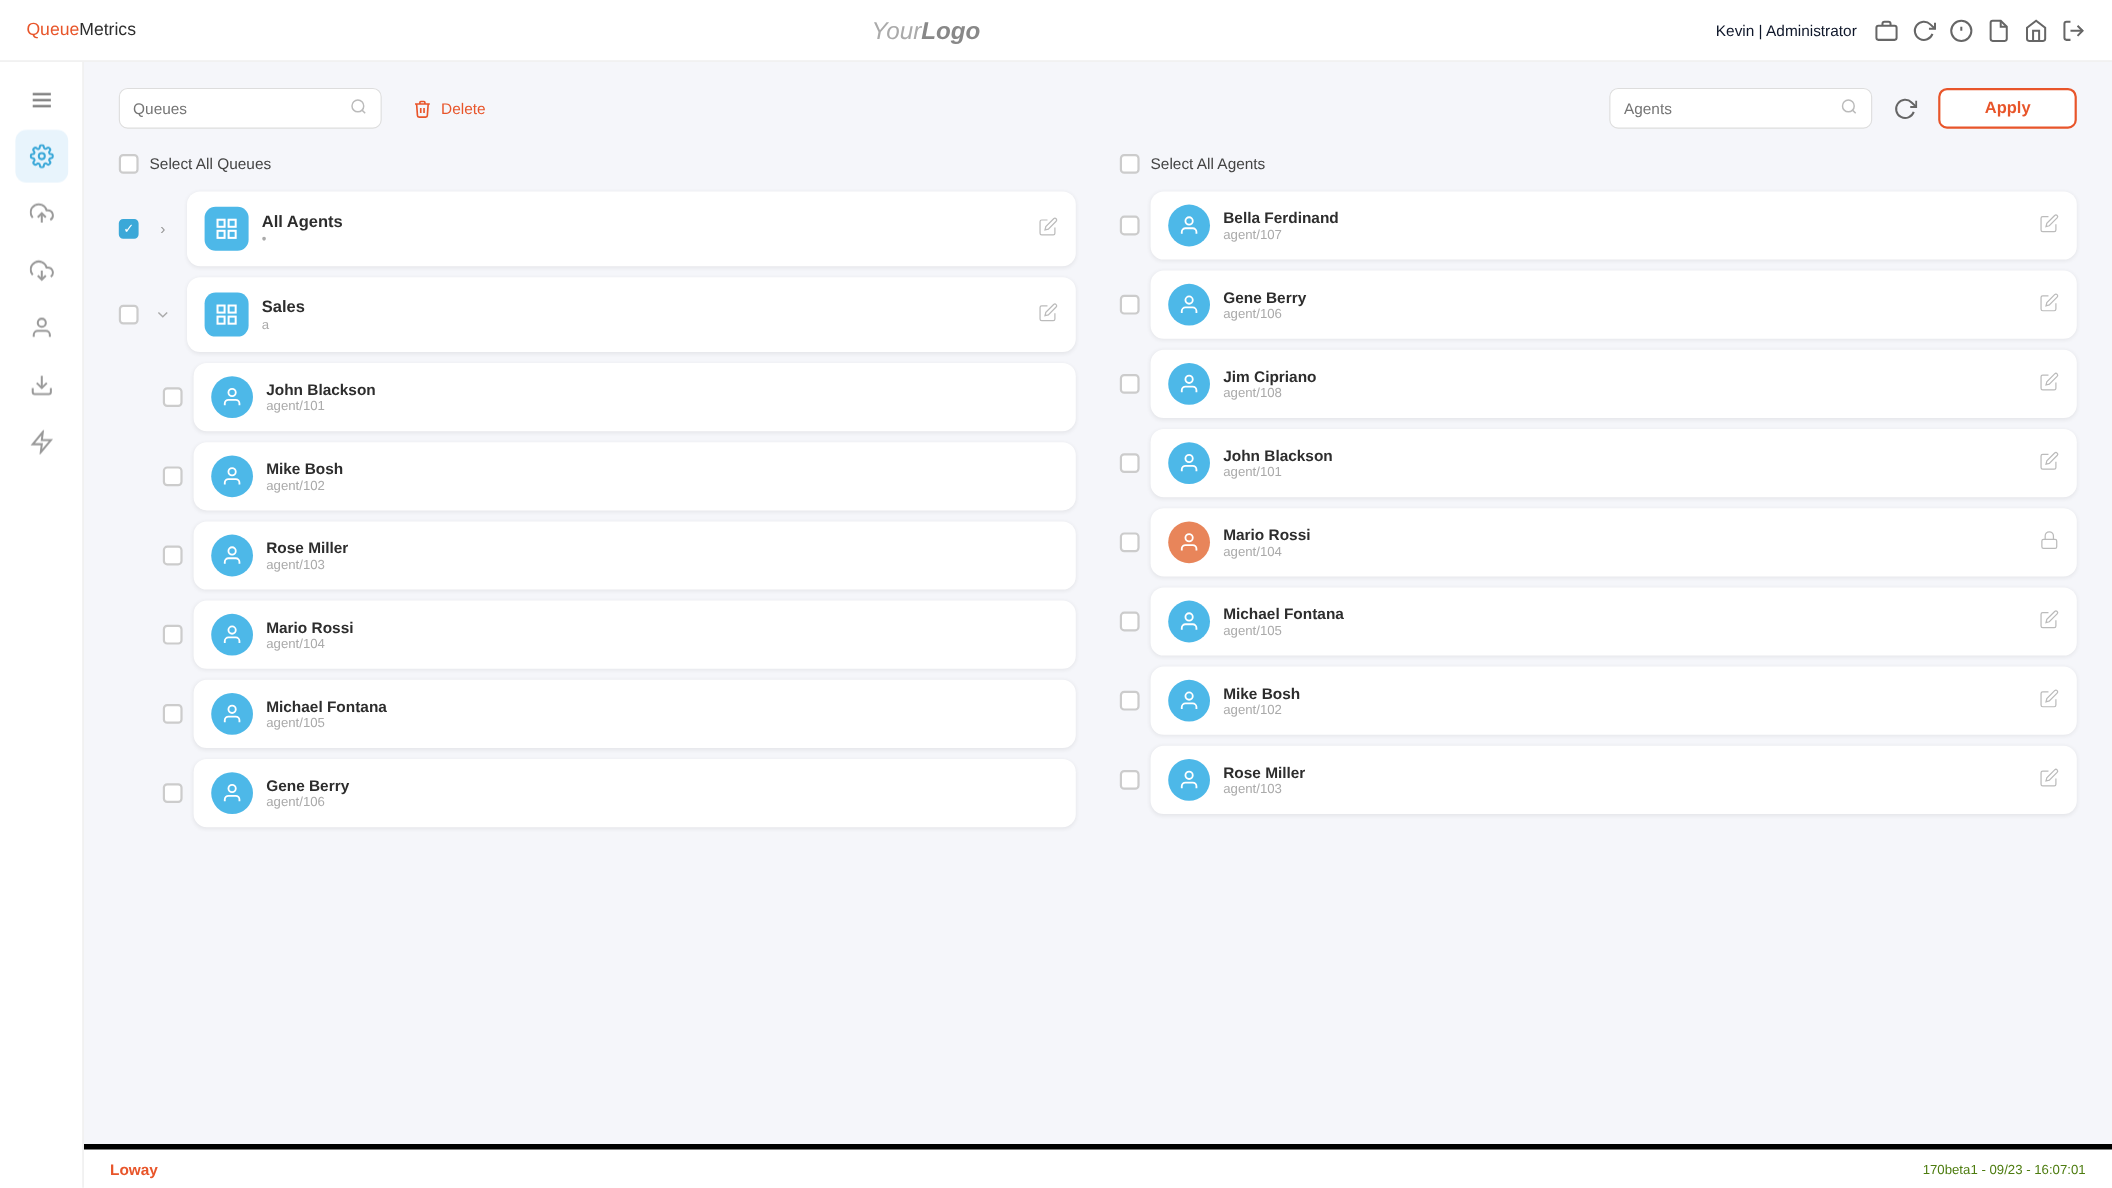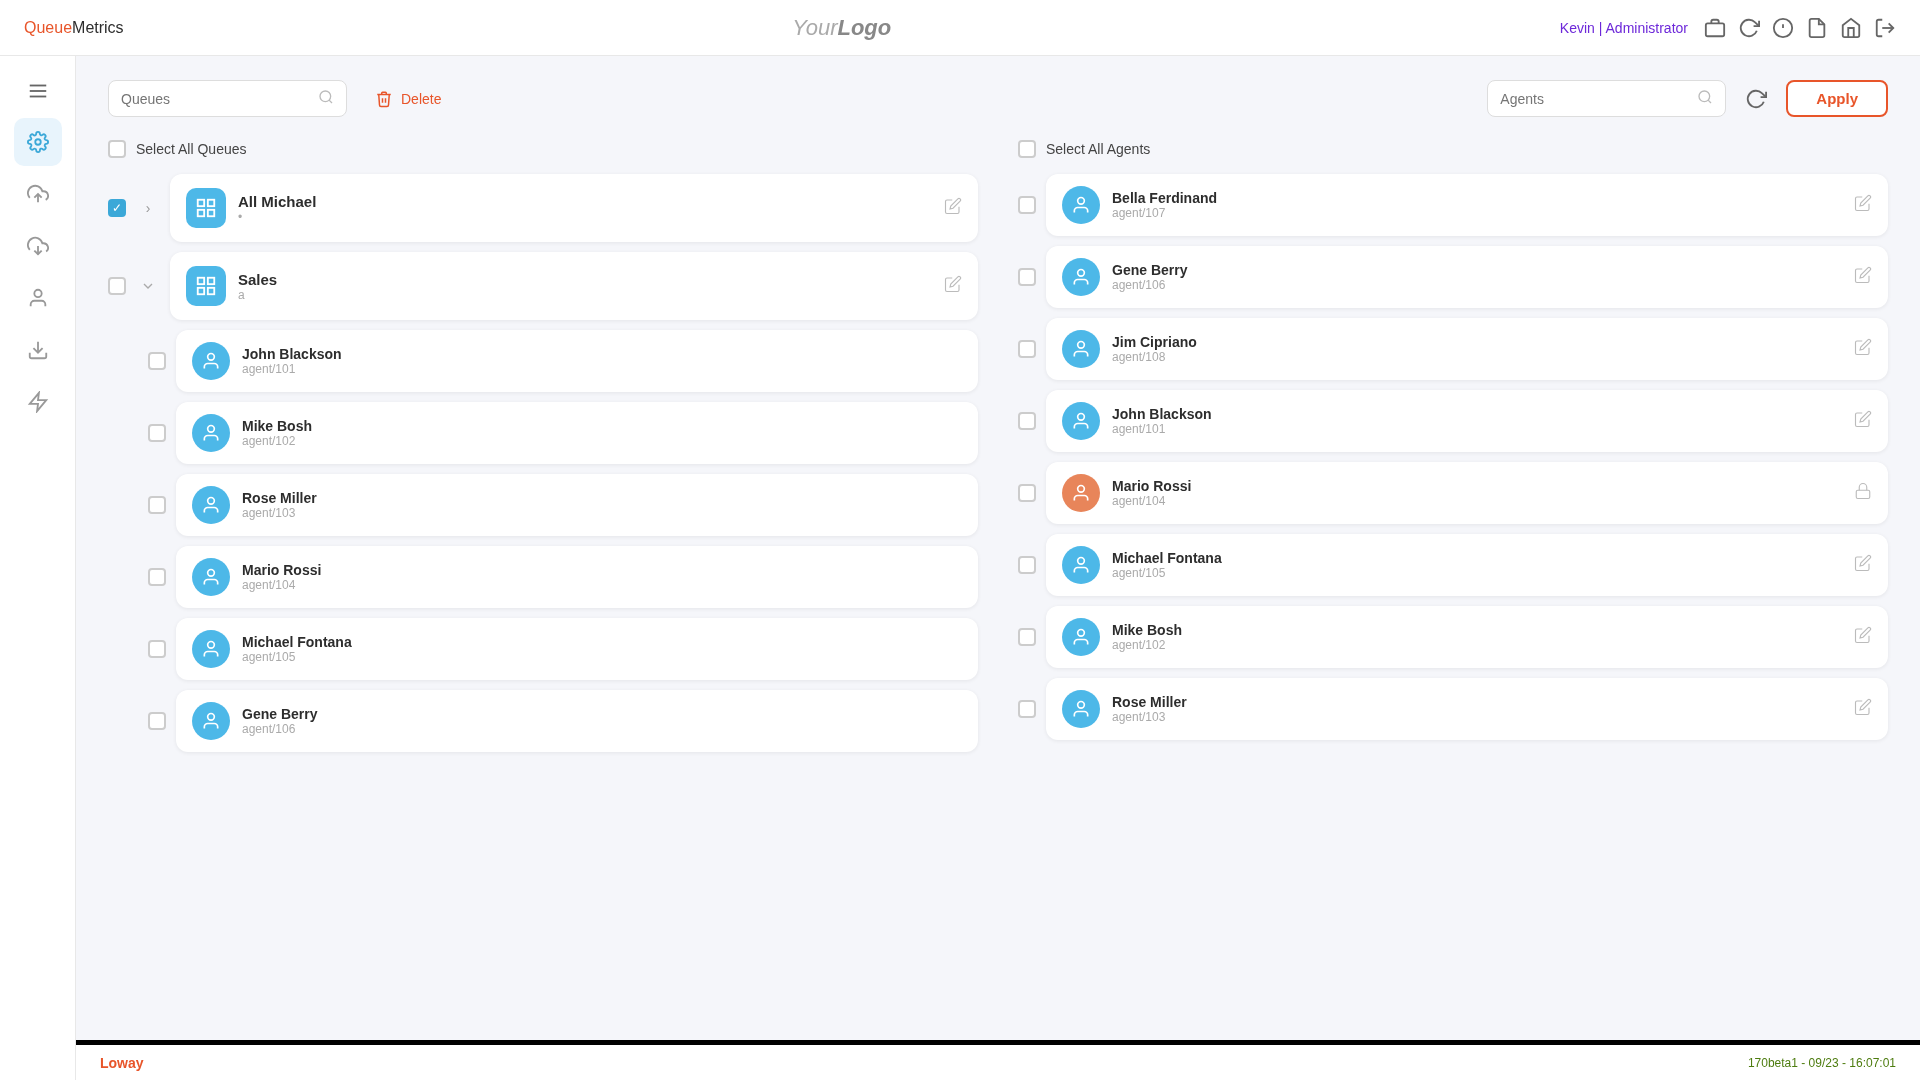--- a/index.html
+++ b/index.html
@@ -25,21 +25,21 @@
       font-style: italic;
       color: #aaa;
       font-weight: 300;
     }
     .center-logo span { color: #555; font-weight: 700; font-style: normal; }
     .header-right {
       display: flex;
       align-items: center;
       gap: 16px;
     }
-    .user-info { font-size: 14px; color: #6d28d9; }
+    .user-info { font-size: 14px; color: #0f172a; }
     .header-icons { display: flex; gap: 12px; align-items: center; }
     .header-icon { width: 22px; height: 22px; cursor: pointer; color: #666; font-size: 16px; display: flex; align-items: center; justify-content: center; }
 
     
     .sidebar {
       position: fixed;
       top: 56px;
       left: 0;
       width: 76px;
       height: calc(1080px - 56px);
@@ -121,21 +121,21 @@
       cursor: pointer;
       font-size: 14px;
       font-weight: 500;
       padding: 8px 12px;
     }
 
     .apply-btn {
       background: #fff;
       border: 2px solid #e8552a;
       color: #e8552a;
-      padding: 8px 28px;
+      padding: 8px 40px;
       border-radius: 8px;
       font-size: 15px;
       font-weight: 600;
       cursor: pointer;
     }
 
     .refresh-icon-btn {
       width: 36px;
       height: 36px;
       display: flex;
@@ -441,21 +441,21 @@
         <div class="queue-card">
           <div class="queue-icon-wrap">
             <svg viewBox="0 0 24 24" fill="none" stroke="white" stroke-width="2" width="22" height="22">
                 <rect x="3" y="3" width="7" height="7"></rect>
                 <rect x="14" y="3" width="7" height="7"></rect>
                 <rect x="3" y="14" width="7" height="7"></rect>
                 <rect x="14" y="14" width="7" height="7"></rect>
               </svg>
           </div>
           <div class="queue-info">
-            <div class="queue-name">All Michael</div>
+            <div class="queue-name">All Agents</div>
             <div class="queue-sub">•</div>
           </div>
           <span class="queue-edit">
             <svg viewBox="0 0 24 24" fill="none" stroke="#bbb" stroke-width="1.5" width="18" height="18">
                 <path d="M11 4H4a2 2 0 0 0-2 2v14a2 2 0 0 0 2 2h14a2 2 0 0 0 2-2v-7"></path>
                 <path d="M18.5 2.5a2.121 2.121 0 0 1 3 3L12 15l-4 1 1-4 9.5-9.5z"></path>
               </svg>
           </span>
         </div>
       </div>

